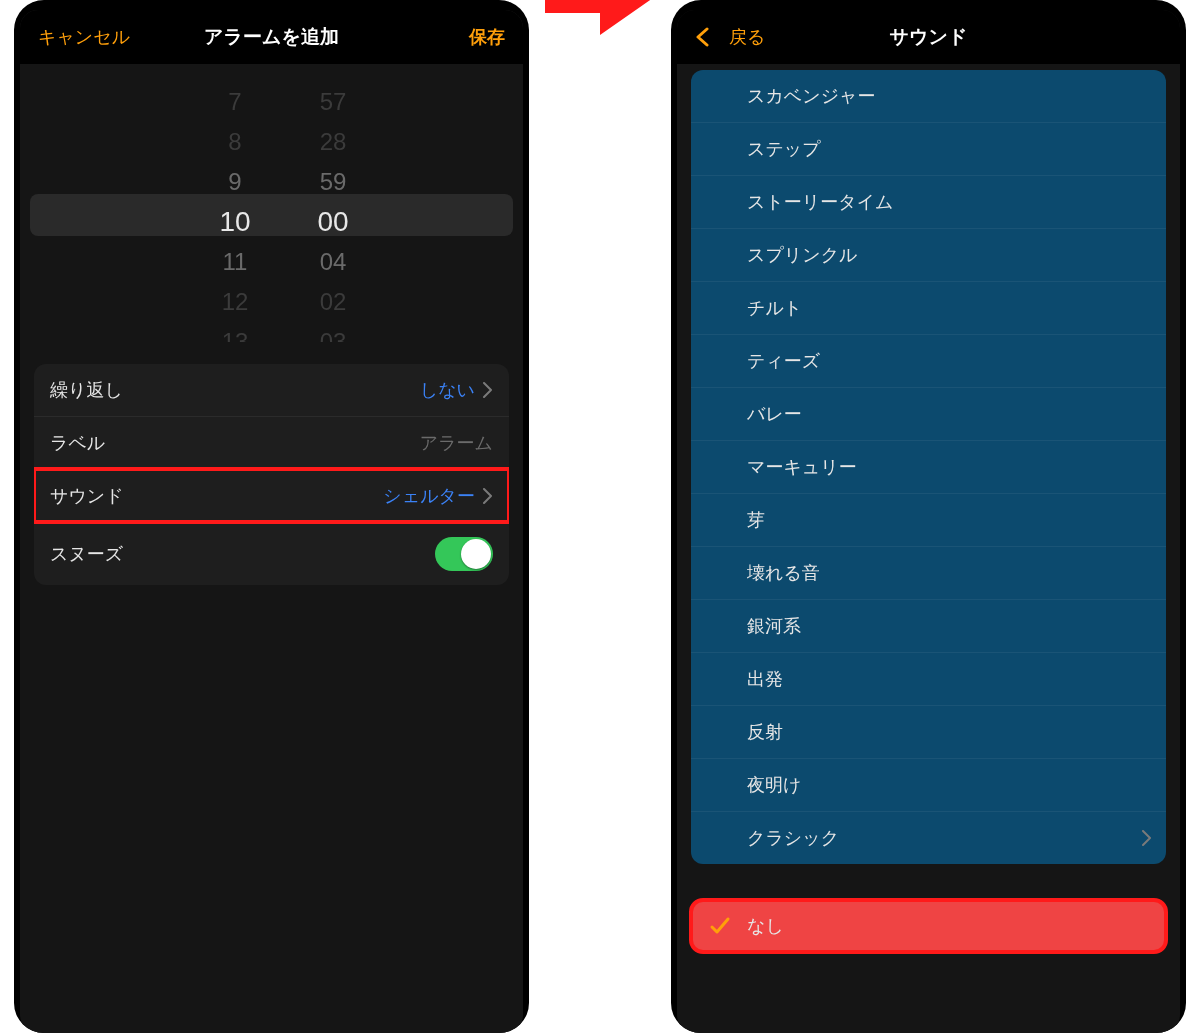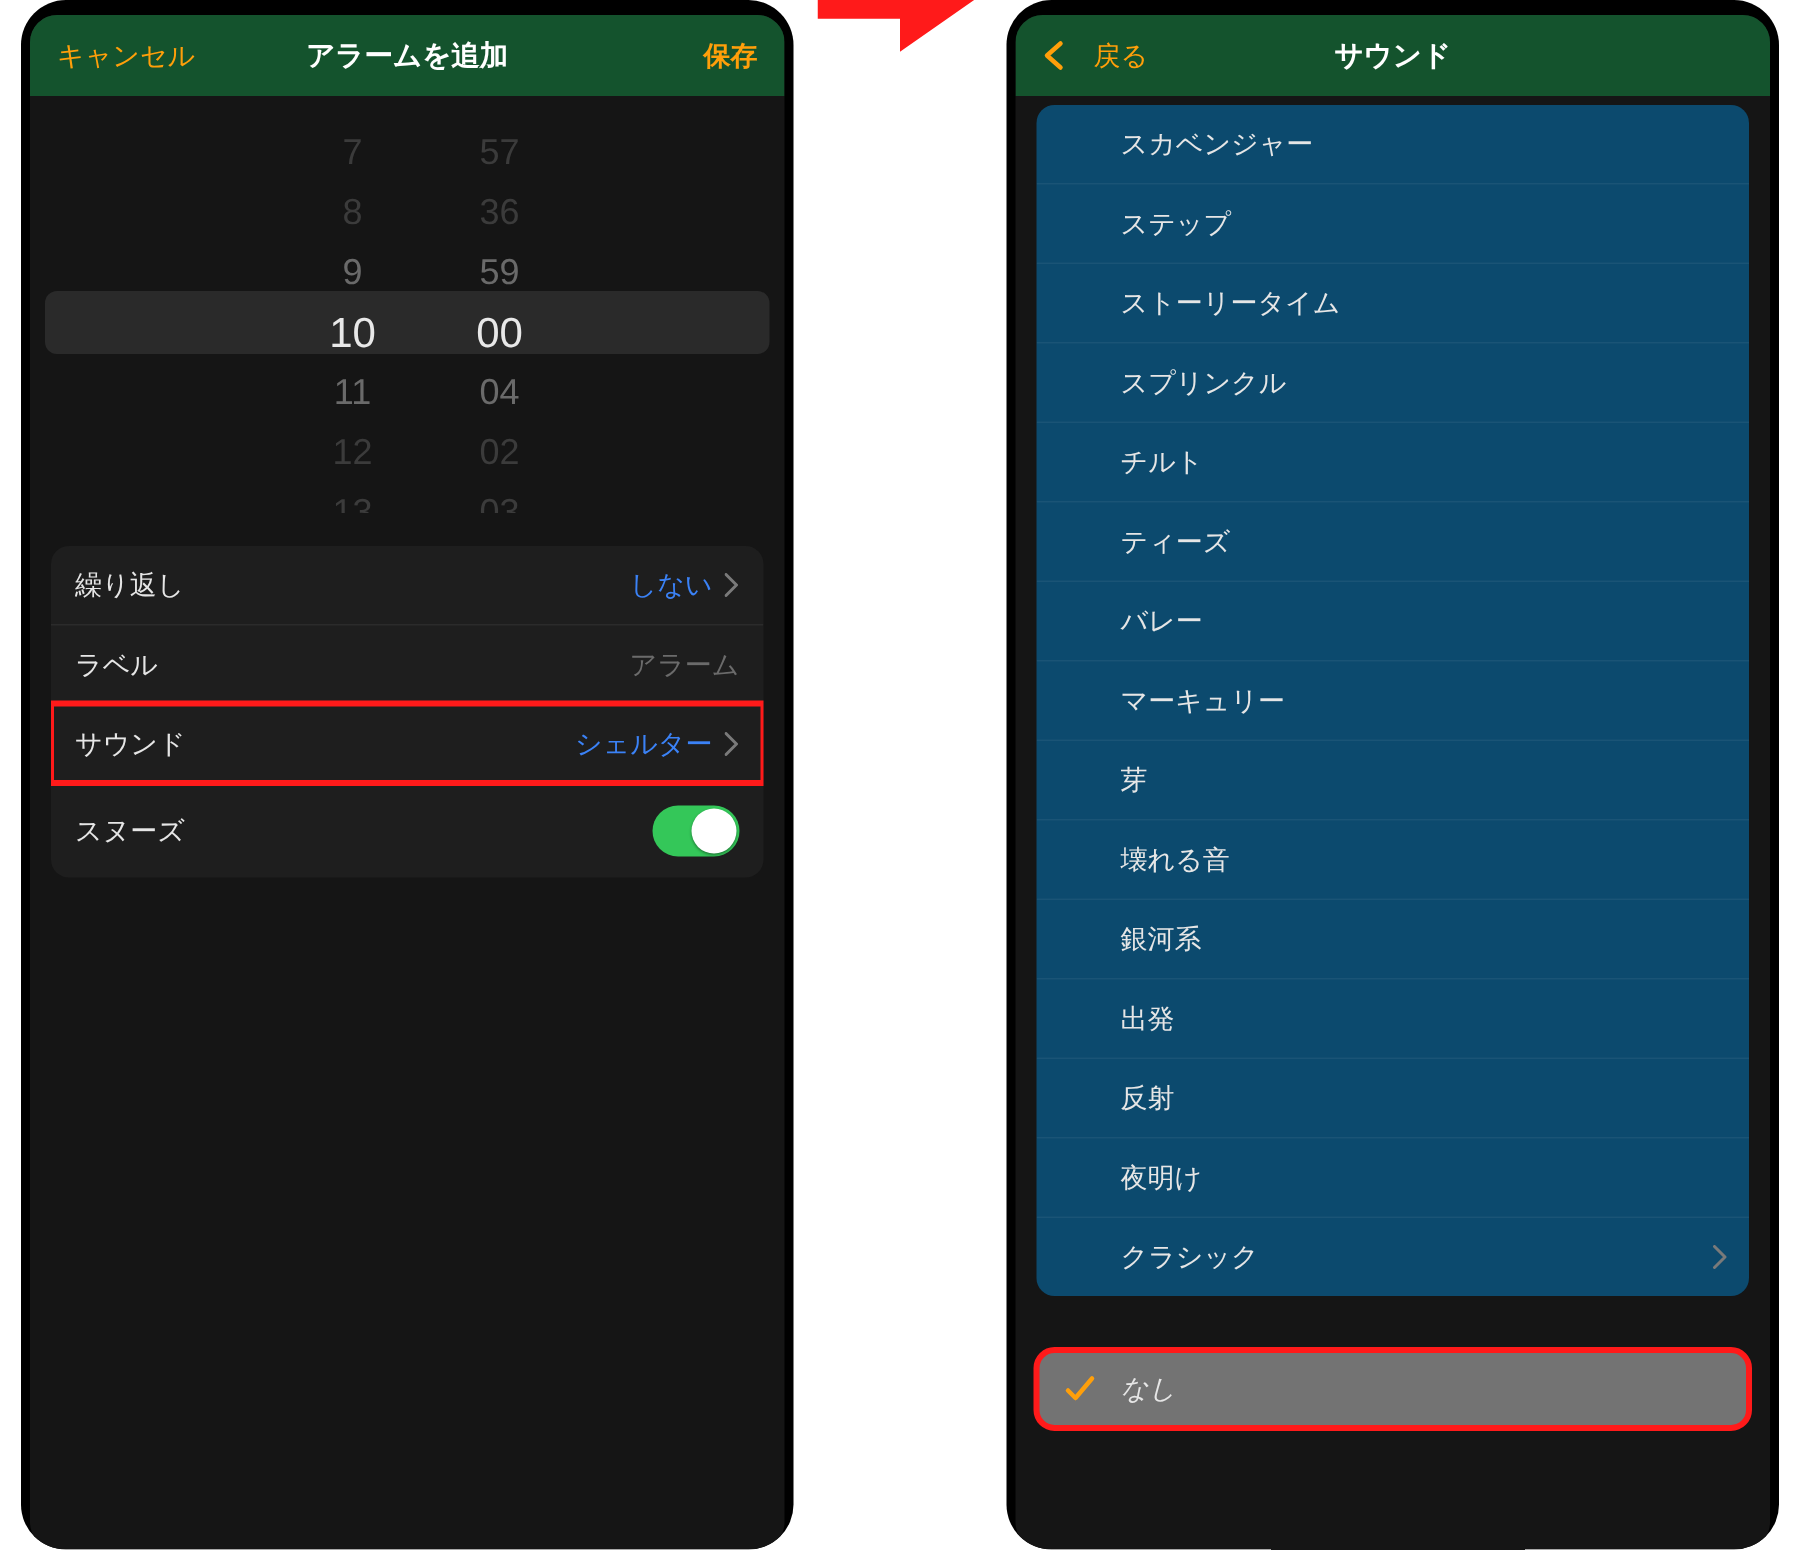--- a/index.html
+++ b/index.html
@@ -23,21 +23,21 @@
   .arrow { position: absolute; left: 50%; top: 50%; transform: translate(-50%, -50%); }
 
   
   .modal-left {
     position: absolute; left: 6px; right: 6px; top: 10px; bottom: 0;
     background: #151515; border-radius: 18px; overflow: hidden;
     box-shadow: inset 0 1px 0 rgba(255,255,255,.05);
   }
   .nav {
     height: 54px; display: flex; align-items: center; justify-content: center;
-    position: relative; background: #14532d;
+    position: relative; background: #000000;
   }
   .nav .title { color: #fff; font-size: 19px; font-weight: 600; }
   .nav .left, .nav .right {
     position: absolute; top: 0; bottom: 0; display: flex; align-items: center;
     color: #ff9f0a; font-size: 18px; cursor: pointer;
   }
   .nav .left  { left: 18px; }
   .nav .right { right: 18px; font-weight: 600; }
 
   .picker {
@@ -94,21 +94,21 @@
   }
   .srow {
     display: flex; align-items: center; justify-content: space-between;
     padding: 14px 14px 14px 56px; font-size: 18px; color: #e6e6e6;
     border-top: 1px solid rgba(255,255,255,.06); position: relative;
   }
   .srow:first-child { border-top: none; }
   .srow .disclosure { color: #7a7a7a; }
 
   .none-group {
-    margin: 36px 14px 0; background: #737373; border-radius: 12px; font-style: italic;
+    margin: 36px 14px 0; background: #ef4444; border-radius: 12px;
   }
   .none-row {
     display: flex; align-items: center; padding: 14px 14px 14px 18px;
     font-size: 18px; color: #e6e6e6; position: relative;
     outline: 4px solid #ff1a1a; outline-offset: -2px; border-radius: 12px;
   }
   .check { width: 22px; height: 22px; margin-right: 16px; }
 </style>
 </head>
 <body>
@@ -129,21 +129,21 @@
           <div class="row">7</div>
           <div class="row">8</div>
           <div class="row near">9</div>
           <div class="row sel">10</div>
           <div class="row near">11</div>
           <div class="row">12</div>
           <div class="row">13</div>
         </div>
         <div class="col minutes">
           <div class="row">57</div>
-          <div class="row">36</div>
+          <div class="row">28</div>
           <div class="row near">59</div>
           <div class="row sel">00</div>
           <div class="row near">04</div>
           <div class="row">02</div>
           <div class="row">03</div>
         </div>
       </div>
 
       <div class="group">
         <div class="cell">

